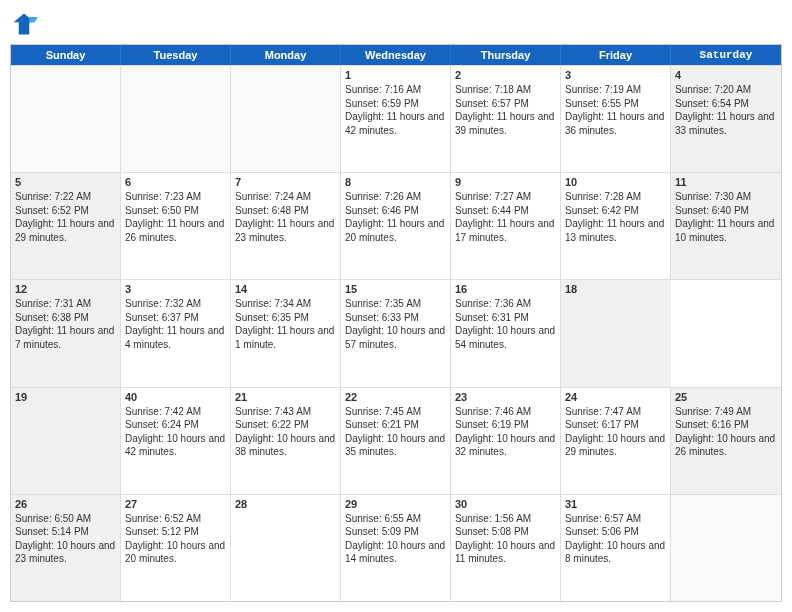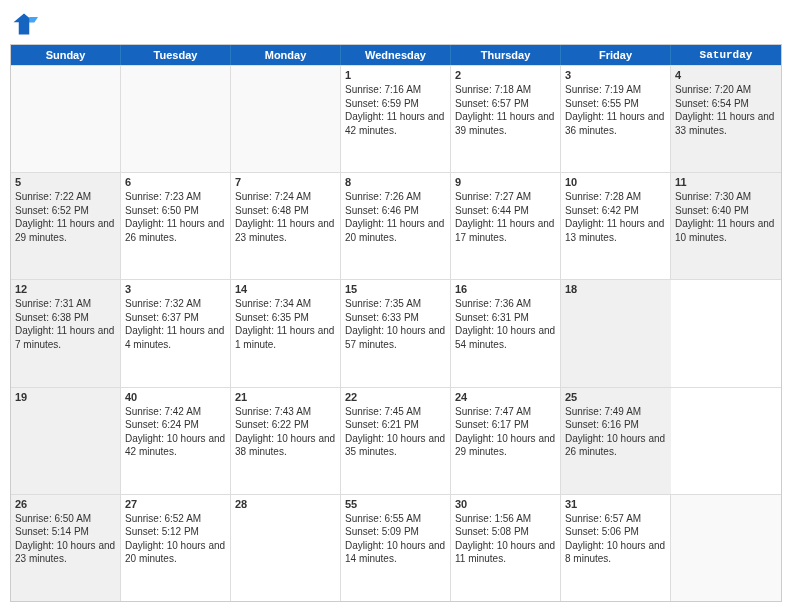--- a/index.html
+++ b/index.html
@@ -274,20 +274,27 @@
 and 38 minutes.</div>
           </div>
           <div class="cal-cell">
             <div class="day-num">22</div>
             <div class="day-info">Sunrise: 7:45 AM
 Sunset: 6:21 PM
 Daylight: 10 hours
 and 35 minutes.</div>
           </div>
           <div class="cal-cell">
+            <div class="day-num">23</div>
+            <div class="day-info">Sunrise: 7:46 AM
+Sunset: 6:19 PM
+Daylight: 10 hours
+and 32 minutes.</div>
+          </div>
+          <div class="cal-cell">
             <div class="day-num">24</div>
             <div class="day-info">Sunrise: 7:47 AM
 Sunset: 6:17 PM
 Daylight: 10 hours
 and 29 minutes.</div>
           </div>
           <div class="cal-cell shaded">
             <div class="day-num">25</div>
             <div class="day-info">Sunrise: 7:49 AM
 Sunset: 6:16 PM
@@ -307,21 +314,21 @@
             <div class="day-num">27</div>
             <div class="day-info">Sunrise: 6:52 AM
 Sunset: 5:12 PM
 Daylight: 10 hours
 and 20 minutes.</div>
           </div>
           <div class="cal-cell">
             <div class="day-num">28</div>
           </div>
           <div class="cal-cell">
-            <div class="day-num">55</div>
+            <div class="day-num">29</div>
             <div class="day-info">Sunrise: 6:55 AM
 Sunset: 5:09 PM
 Daylight: 10 hours
 and 14 minutes.</div>
           </div>
           <div class="cal-cell">
             <div class="day-num">30</div>
             <div class="day-info">Sunrise: 1:56 AM
 Sunset: 5:08 PM
 Daylight: 10 hours

